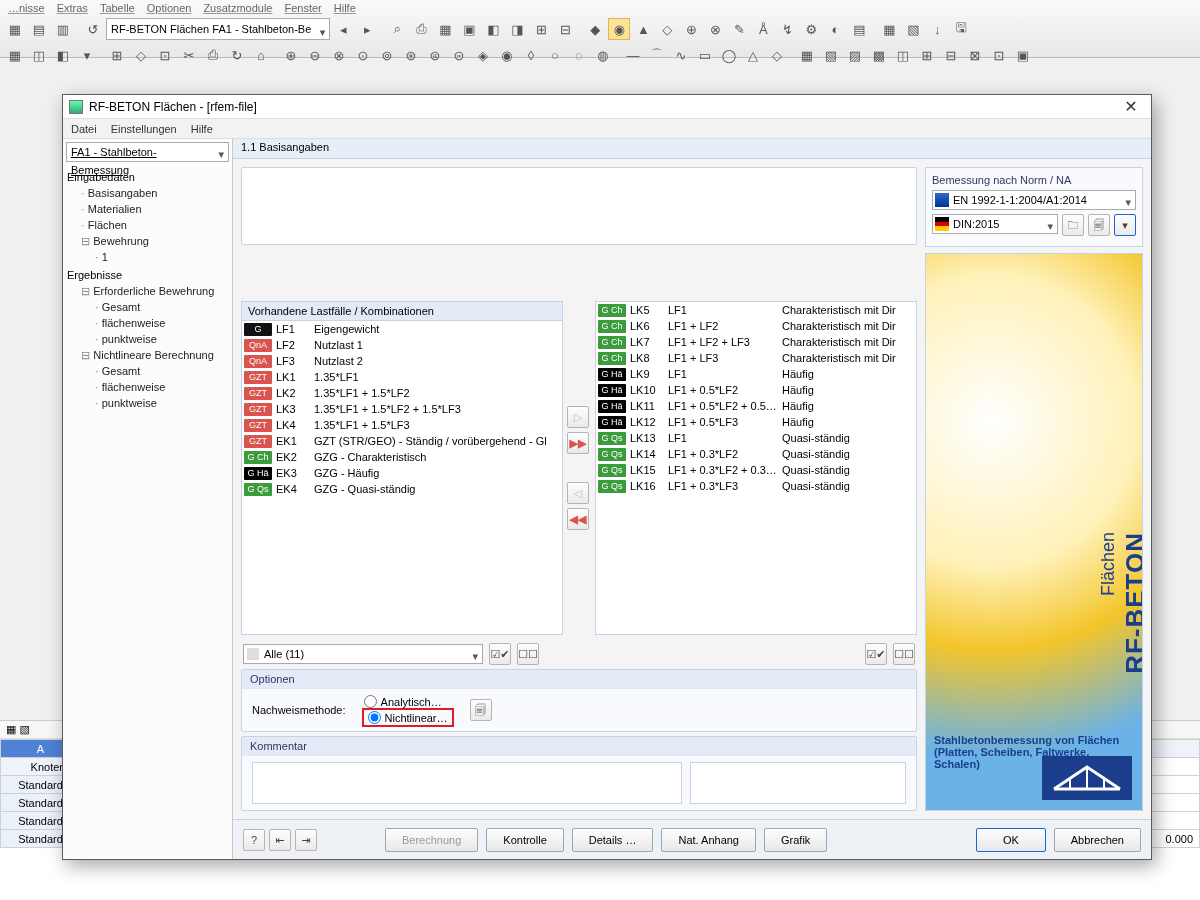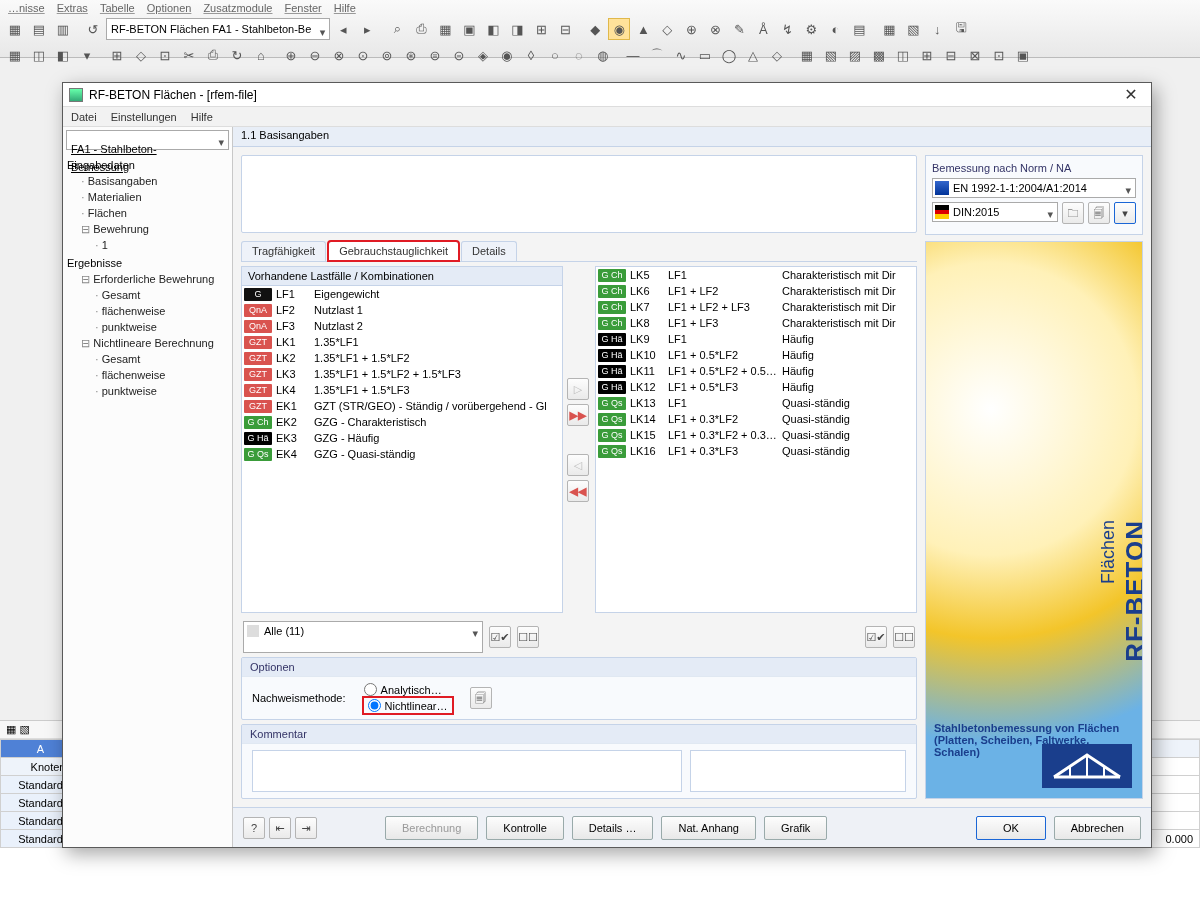--- a/index.html
+++ b/index.html
@@ -19,72 +19,72 @@
 .bg-grid-area { position: absolute; left: 0; right: 0; top: 720px; bottom: 0; background: #fff; border-top: 1px solid #ccc; }
 .bg-grid-area .mini-toolbar { padding: 2px 6px; background: #f7f7f7; border-bottom: 1px solid #ddd; }
 
 .bg-grid { width: 100%; border-collapse: collapse; }
 .bg-grid td, .bg-grid th { border: 1px solid #d0d0d0; padding: 2px 6px; height: 18px; font-size: 11px; text-align: right; background: #fff; }
 .bg-grid th { background: #eef3fa; font-weight: normal; }
 .bg-grid .colA { width: 80px; text-align: center; background: #eaf1fb; }
 .bg-grid .hdrA { background: #4f81d6; color: #fff; text-align: center; }
 
 
-.dialog { position: absolute; left: 62px; top: 82px; width: 1090px; height: 766px; background: #f6f6f6; border: 1px solid #5a5a5a; box-shadow: 4px 6px 18px rgba(0,0,0,.35); display: flex; flex-direction: column; }
+.dialog { position: absolute; left: 62px; top: 94px; width: 1090px; height: 766px; background: #f6f6f6; border: 1px solid #5a5a5a; box-shadow: 4px 6px 18px rgba(0,0,0,.35); display: flex; flex-direction: column; }
 .titlebar { height: 24px; background: #fff; border-bottom: 1px solid #ddd; display: flex; align-items: center; padding: 0 6px; gap: 6px; }
 .titlebar .icon { width: 14px; height: 14px; background: linear-gradient(#6fa,#3a7); border: 1px solid #777; }
 .titlebar .title { flex: 1; font-size: 12px; }
 .titlebar .close { width: 28px; text-align: center; font-size: 16px; color: #333; cursor: default; }
 .menubar { height: 20px; background: #f2f2f2; border-bottom: 1px solid #ddd; display: flex; gap: 14px; padding: 0 8px; align-items: center; font-size: 11px; color: #333; }
 
 .body { flex: 1; display: flex; overflow: hidden; }
 .leftpane { width: 170px; border-right: 1px solid #c8c8c8; background: #fcfcfc; display: flex; flex-direction: column; }
-.leftpane .combo { height: 20px; margin: 3px; border: 1px solid #aaa; background: #fff; padding: 9px 18px 0 4px; position: relative; line-height: 18px; text-decoration: underline; }
+.leftpane .combo { height: 20px; margin: 3px; border: 1px solid #aaa; background: #fff; padding: 0 18px 0 4px; position: relative; line-height: 18px; text-decoration: underline; }
 .leftpane .combo::after { content: "▾"; position: absolute; right: 4px; top: 2px; color: #555; }
 .tree { padding: 2px 4px; line-height: 16px; font-size: 11px; color: #222; }
 .tree .grp { color: #000; margin-top: 2px; }
 .tree .node { padding-left: 14px; }
 .tree .node2 { padding-left: 28px; }
 .tree .exp::before { content: "⊟ "; color: #888; }
 .tree .leaf::before { content: "· "; color: #888; }
 
 .main { flex: 1; display: flex; flex-direction: column; background: #f4f4f4; }
 .main-header { height: 20px; background: #e8eef7; border-bottom: 1px solid #c5d3e8; padding: 2px 8px; font-size: 11px; }
 .canvas { flex: 1; display: flex; gap: 8px; padding: 8px; overflow: hidden; }
 
 .centercol { flex: 1; display: flex; flex-direction: column; gap: 6px; min-width: 0; }
 .panel-blank { height: 78px; background: #fff; border: 1px solid #c5d3e8; border-radius: 2px; }
 
 .tabs { display: flex; border-bottom: 1px solid #c5d3e8; }
 .tab { padding: 3px 10px 4px; border: 1px solid #c5d3e8; border-bottom: none; background: #eef2f9; margin-right: 2px; border-radius: 3px 3px 0 0; font-size: 11px; color: #333; }
 .tab.active { background: #fff; }
 .tab.highlight { outline: 2px solid #e01b24; outline-offset: -1px; }
 
-.lists-row { display: flex; gap: 4px; flex: 1; min-height: 0; }
+.lists-row { display: flex; gap: 4px; flex: 1; min-height: 0; margin-top: 48px; }
 .listbox { flex: 1; border: 1px solid #c5d3e8; background: #fff; display: flex; flex-direction: column; min-width: 0; }
 .listbox .hdr { background: #e4ebf6; border-bottom: 1px solid #c5d3e8; padding: 3px 6px; font-size: 11px; }
 .listbox .rows { flex: 1; overflow: auto; }
 .row { display: flex; align-items: center; height: 16px; padding: 0 2px; gap: 4px; font-size: 11px; white-space: nowrap; }
 .tag { display: inline-block; width: 28px; height: 13px; line-height: 13px; font-size: 9px; color: #fff; text-align: center; border-radius: 1px; }
 .tag.G { background: #111; }
 .tag.QnA { background: #d9534f; }
 .tag.GZT { background: #d9534f; }
 .tag.GCh { background: #3a9c3a; }
 .tag.GHa { background: #000000; }
 .tag.GQs { background: #3a9c3a; }
 .row .c1 { width: 34px; }
 .row .c2 { flex: 1; overflow: hidden; text-overflow: ellipsis; }
 .row .c3 { width: 130px; overflow: hidden; text-overflow: ellipsis; }
 .movebtns { width: 24px; display: flex; flex-direction: column; gap: 4px; justify-content: center; }
 .sqbtn { width: 22px; height: 22px; border: 1px solid #b4b4b4; background: linear-gradient(#fdfdfd,#eaeaea); text-align: center; line-height: 20px; font-size: 11px; border-radius: 2px; color: #444; }
 .sqbtn.dis { color: #bbb; }
 .sqbtn.red { color: #d9534f; font-weight: bold; }
 
 .filterrow { display: flex; align-items: center; gap: 6px; padding: 4px 2px 0; }
-.filterrow .combo { flex: 1; max-width: 240px; height: 32px; border: 1px solid #aaa; background: #fff; padding: 0 18px 0 20px; position: relative; line-height: 18px; }
+.filterrow .combo { flex: 1; max-width: 240px; height: 20px; border: 1px solid #aaa; background: #fff; padding: 0 18px 0 20px; position: relative; line-height: 18px; }
 .filterrow .combo::before { content: ""; position: absolute; left: 3px; top: 3px; width: 12px; height: 12px; background: #ddd; }
 .filterrow .combo::after { content: "▾"; position: absolute; right: 4px; top: 2px; color: #555; }
 
 .group { border: 1px solid #c5d3e8; border-radius: 2px; background: #f8fafd; }
 .group .ghead { padding: 3px 8px; font-size: 11px; color: #3a5; border-bottom: 1px solid #e0e8f2; background: #e4ebf6; color: #336; }
 .group .gbody { padding: 6px 10px; display: flex; align-items: center; gap: 18px; }
 .radio { display: flex; align-items: center; gap: 4px; font-size: 11px; }
 .radio input { margin: 0; }
 .radio.highlight { outline: 2px solid #e01b24; padding: 1px 4px; }
 
@@ -321,25 +321,20 @@
                   <div class="sqbtn">🗀</div>
                   <div class="sqbtn">🗐</div>
                   <div class="sqbtn" style="border-color:#1a66d6">▾</div>
                 </div>
               </div>
             </div>
           </div>
 
           <div style="display:flex; gap:8px; flex:1; min-height:0;">
             <div style="flex:1; display:flex; flex-direction:column; gap:4px; min-width:0;">
-              <div class="tabs">
-                <div class="tab">Tragfähigkeit</div>
-                <div class="tab active highlight">Gebrauchstauglichkeit</div>
-                <div class="tab">Details</div>
-              </div>
 
               <div class="lists-row">
                 <div class="listbox">
                   <div class="hdr">Vorhandene Lastfälle / Kombinationen</div>
                   <div class="rows" id="leftRows">
                       <div class="row">
                         <span class="tag G">G</span>
                         <span class="c1">LF1</span>
                         <span class="c2">Eigengewicht</span>
                       </div>

